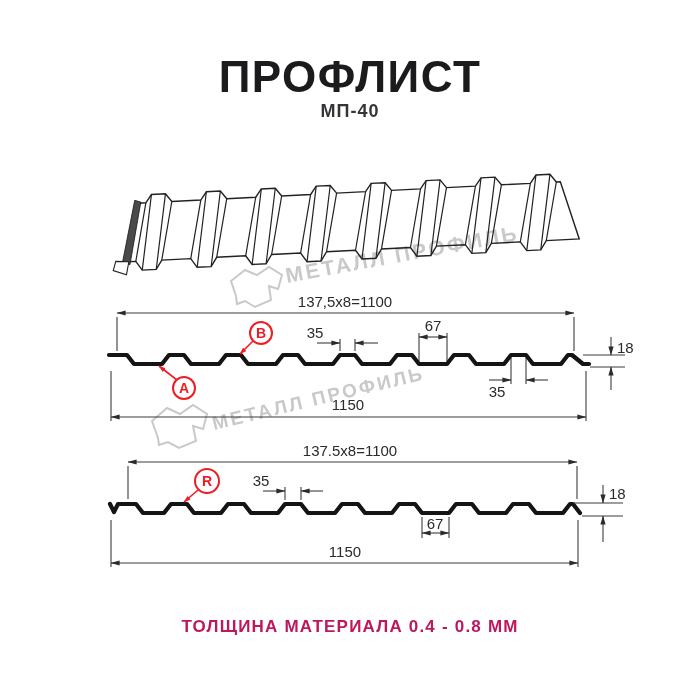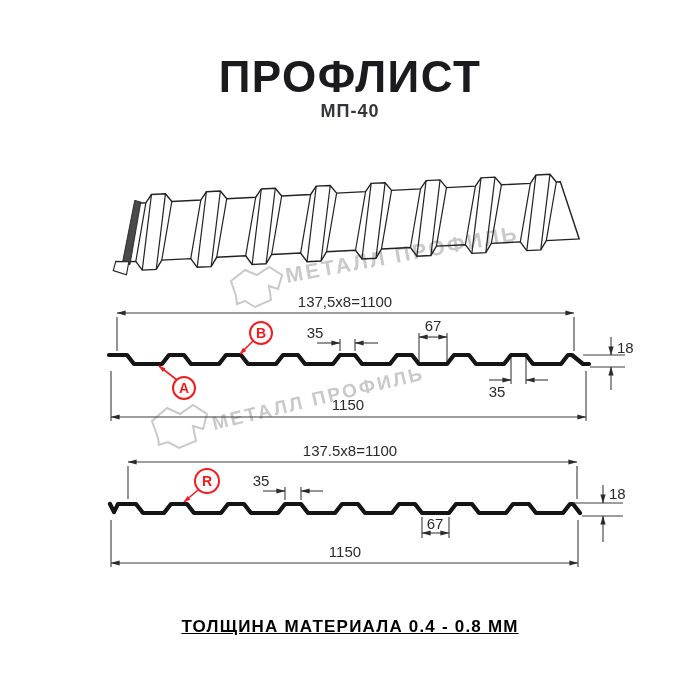--- a/index.html
+++ b/index.html
@@ -8,21 +8,21 @@
   .title{
     position:absolute;top:52px;left:0;width:700px;text-align:center;
     font-size:44px;font-weight:800;letter-spacing:1.5px;color:#1b1b1d;
   }
   .subtitle{
     position:absolute;top:101px;left:0;width:700px;text-align:center;
     font-size:18px;font-weight:700;letter-spacing:1px;color:#333539;
   }
   .footer{
     position:absolute;top:617px;left:0;width:700px;text-align:center;
-    font-size:17px;font-weight:700;letter-spacing:1.2px;color:#000000;text-decoration:underline;
+    font-size:17px;font-weight:700;letter-spacing:1.2px;color:#be185d;
   }
   svg text{font-family:"Liberation Sans",sans-serif;}
   .dimtxt{font-size:15px;fill:#2b2b2b;}
   .lbltxt{font-size:14px;font-weight:bold;}
   .wmtxt{font-weight:bold;letter-spacing:2.5px;}
 </style>
 </head>
 <body>
 
 <div class="stage">

